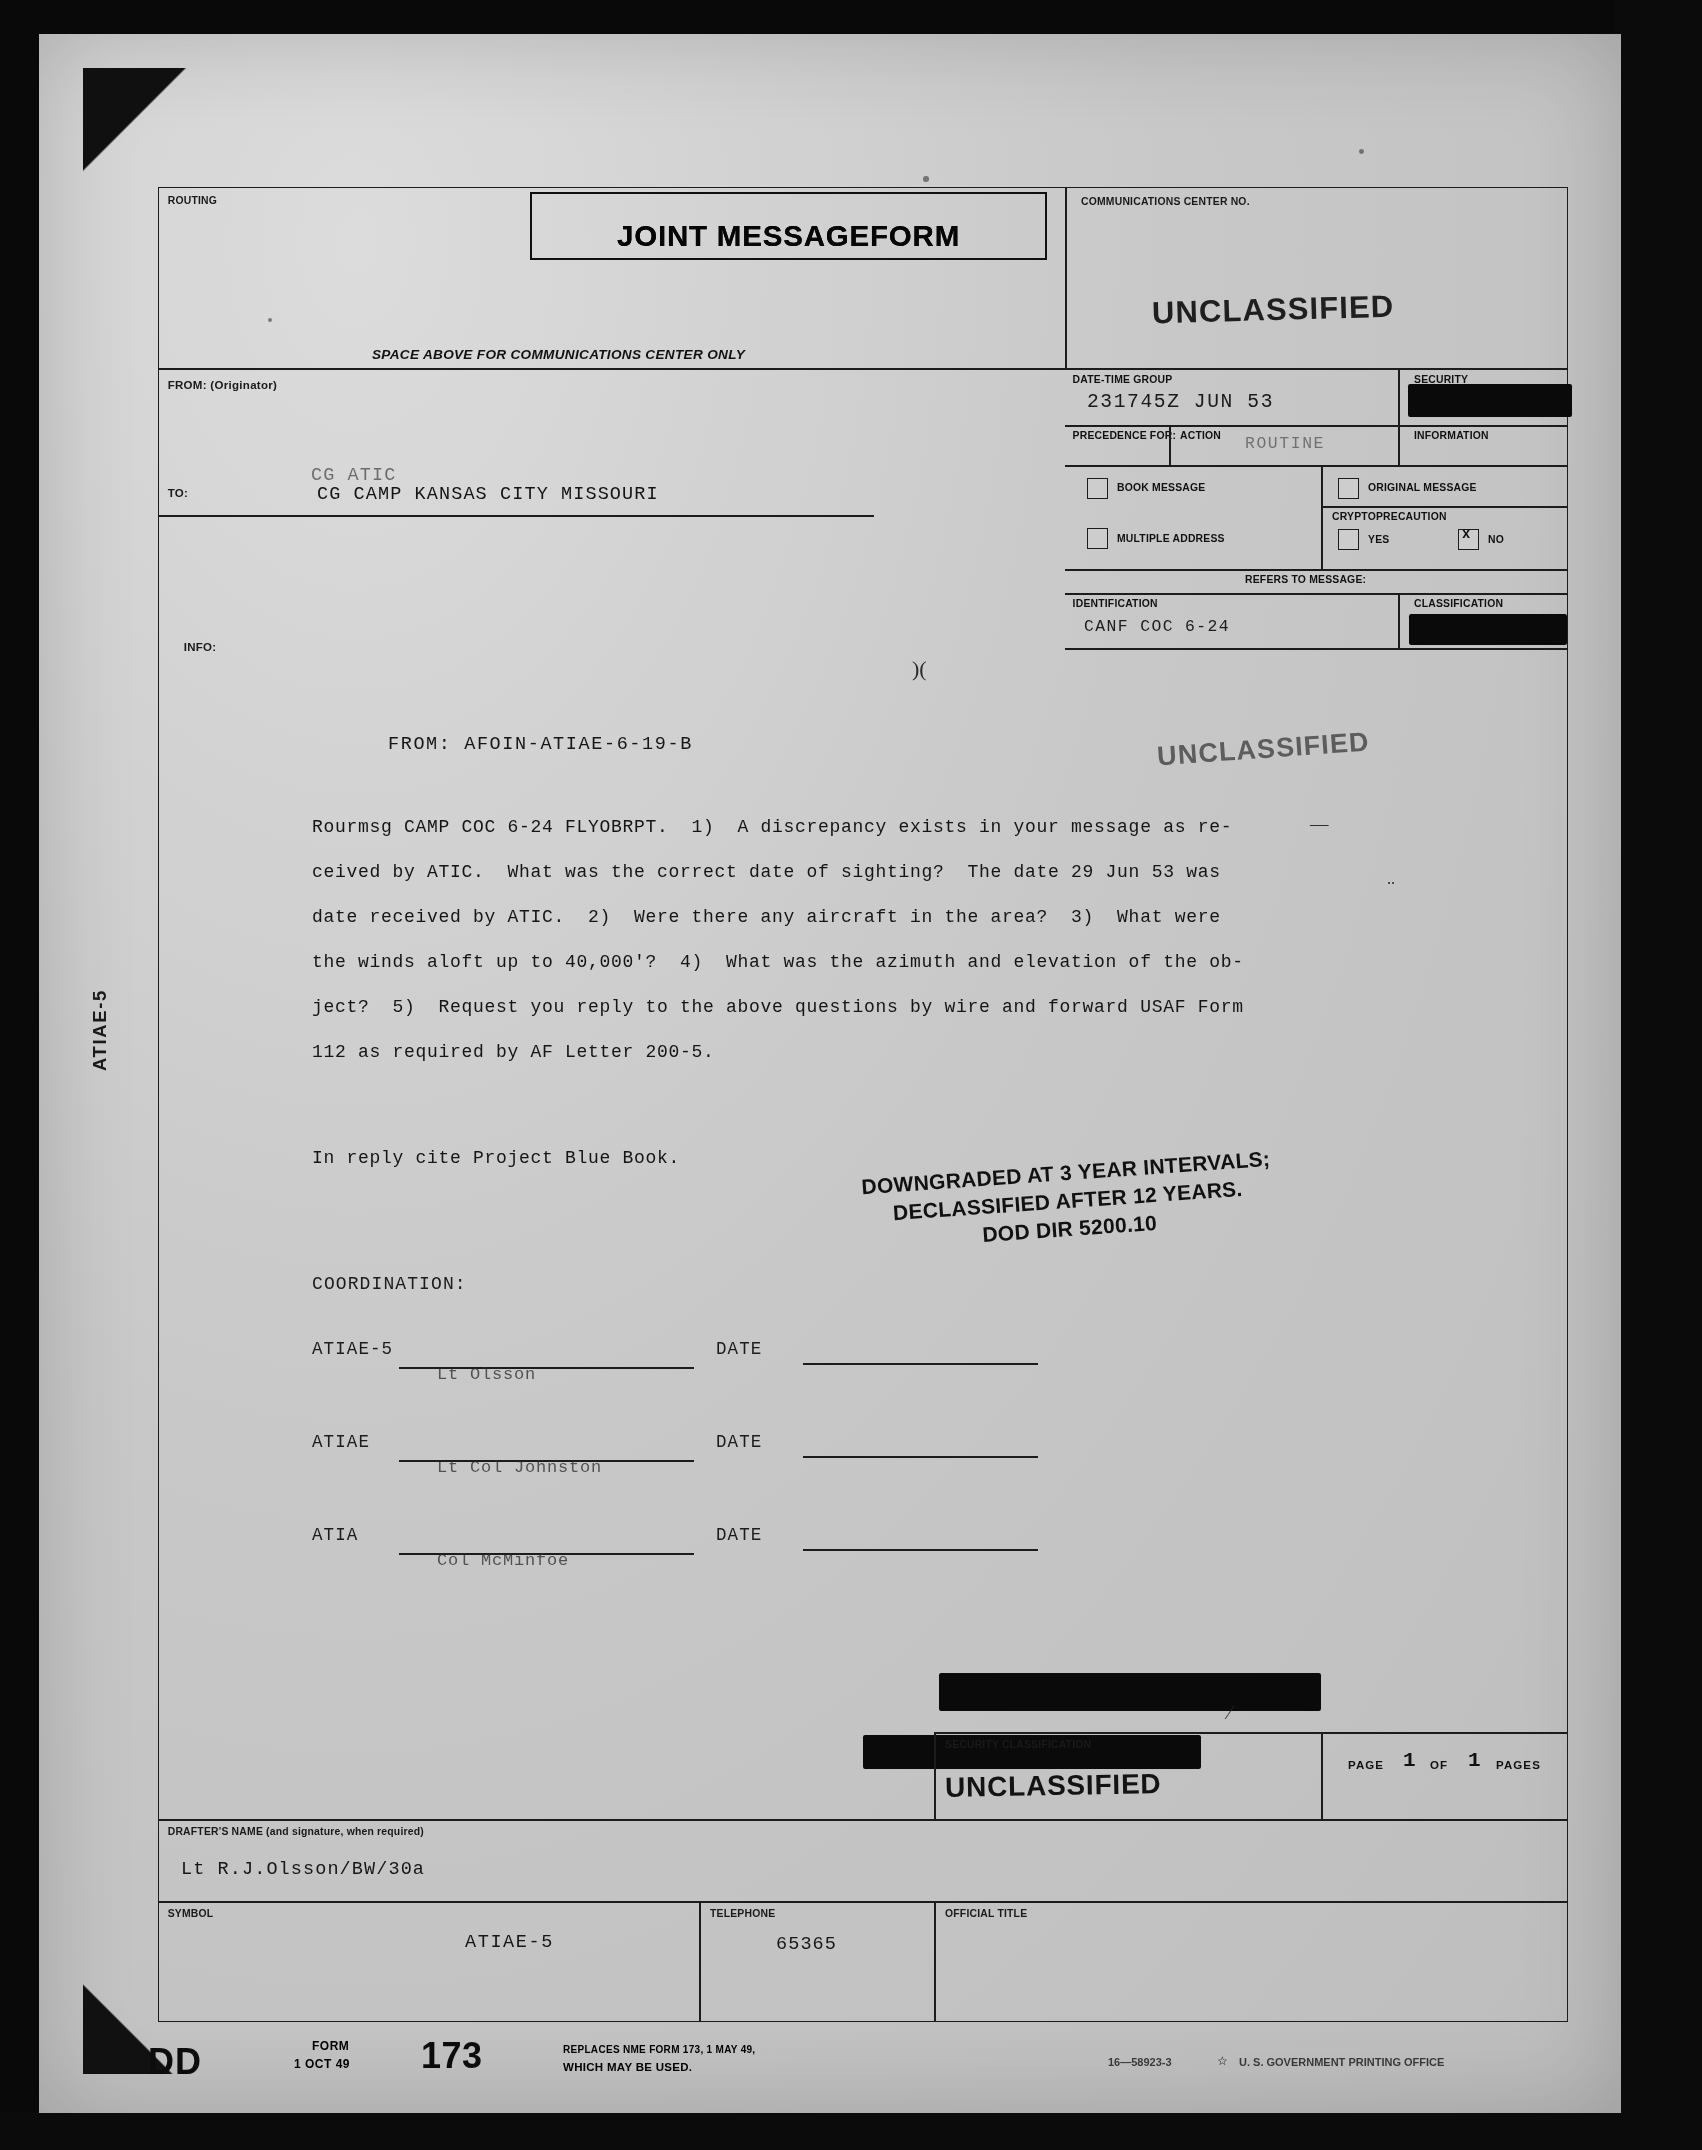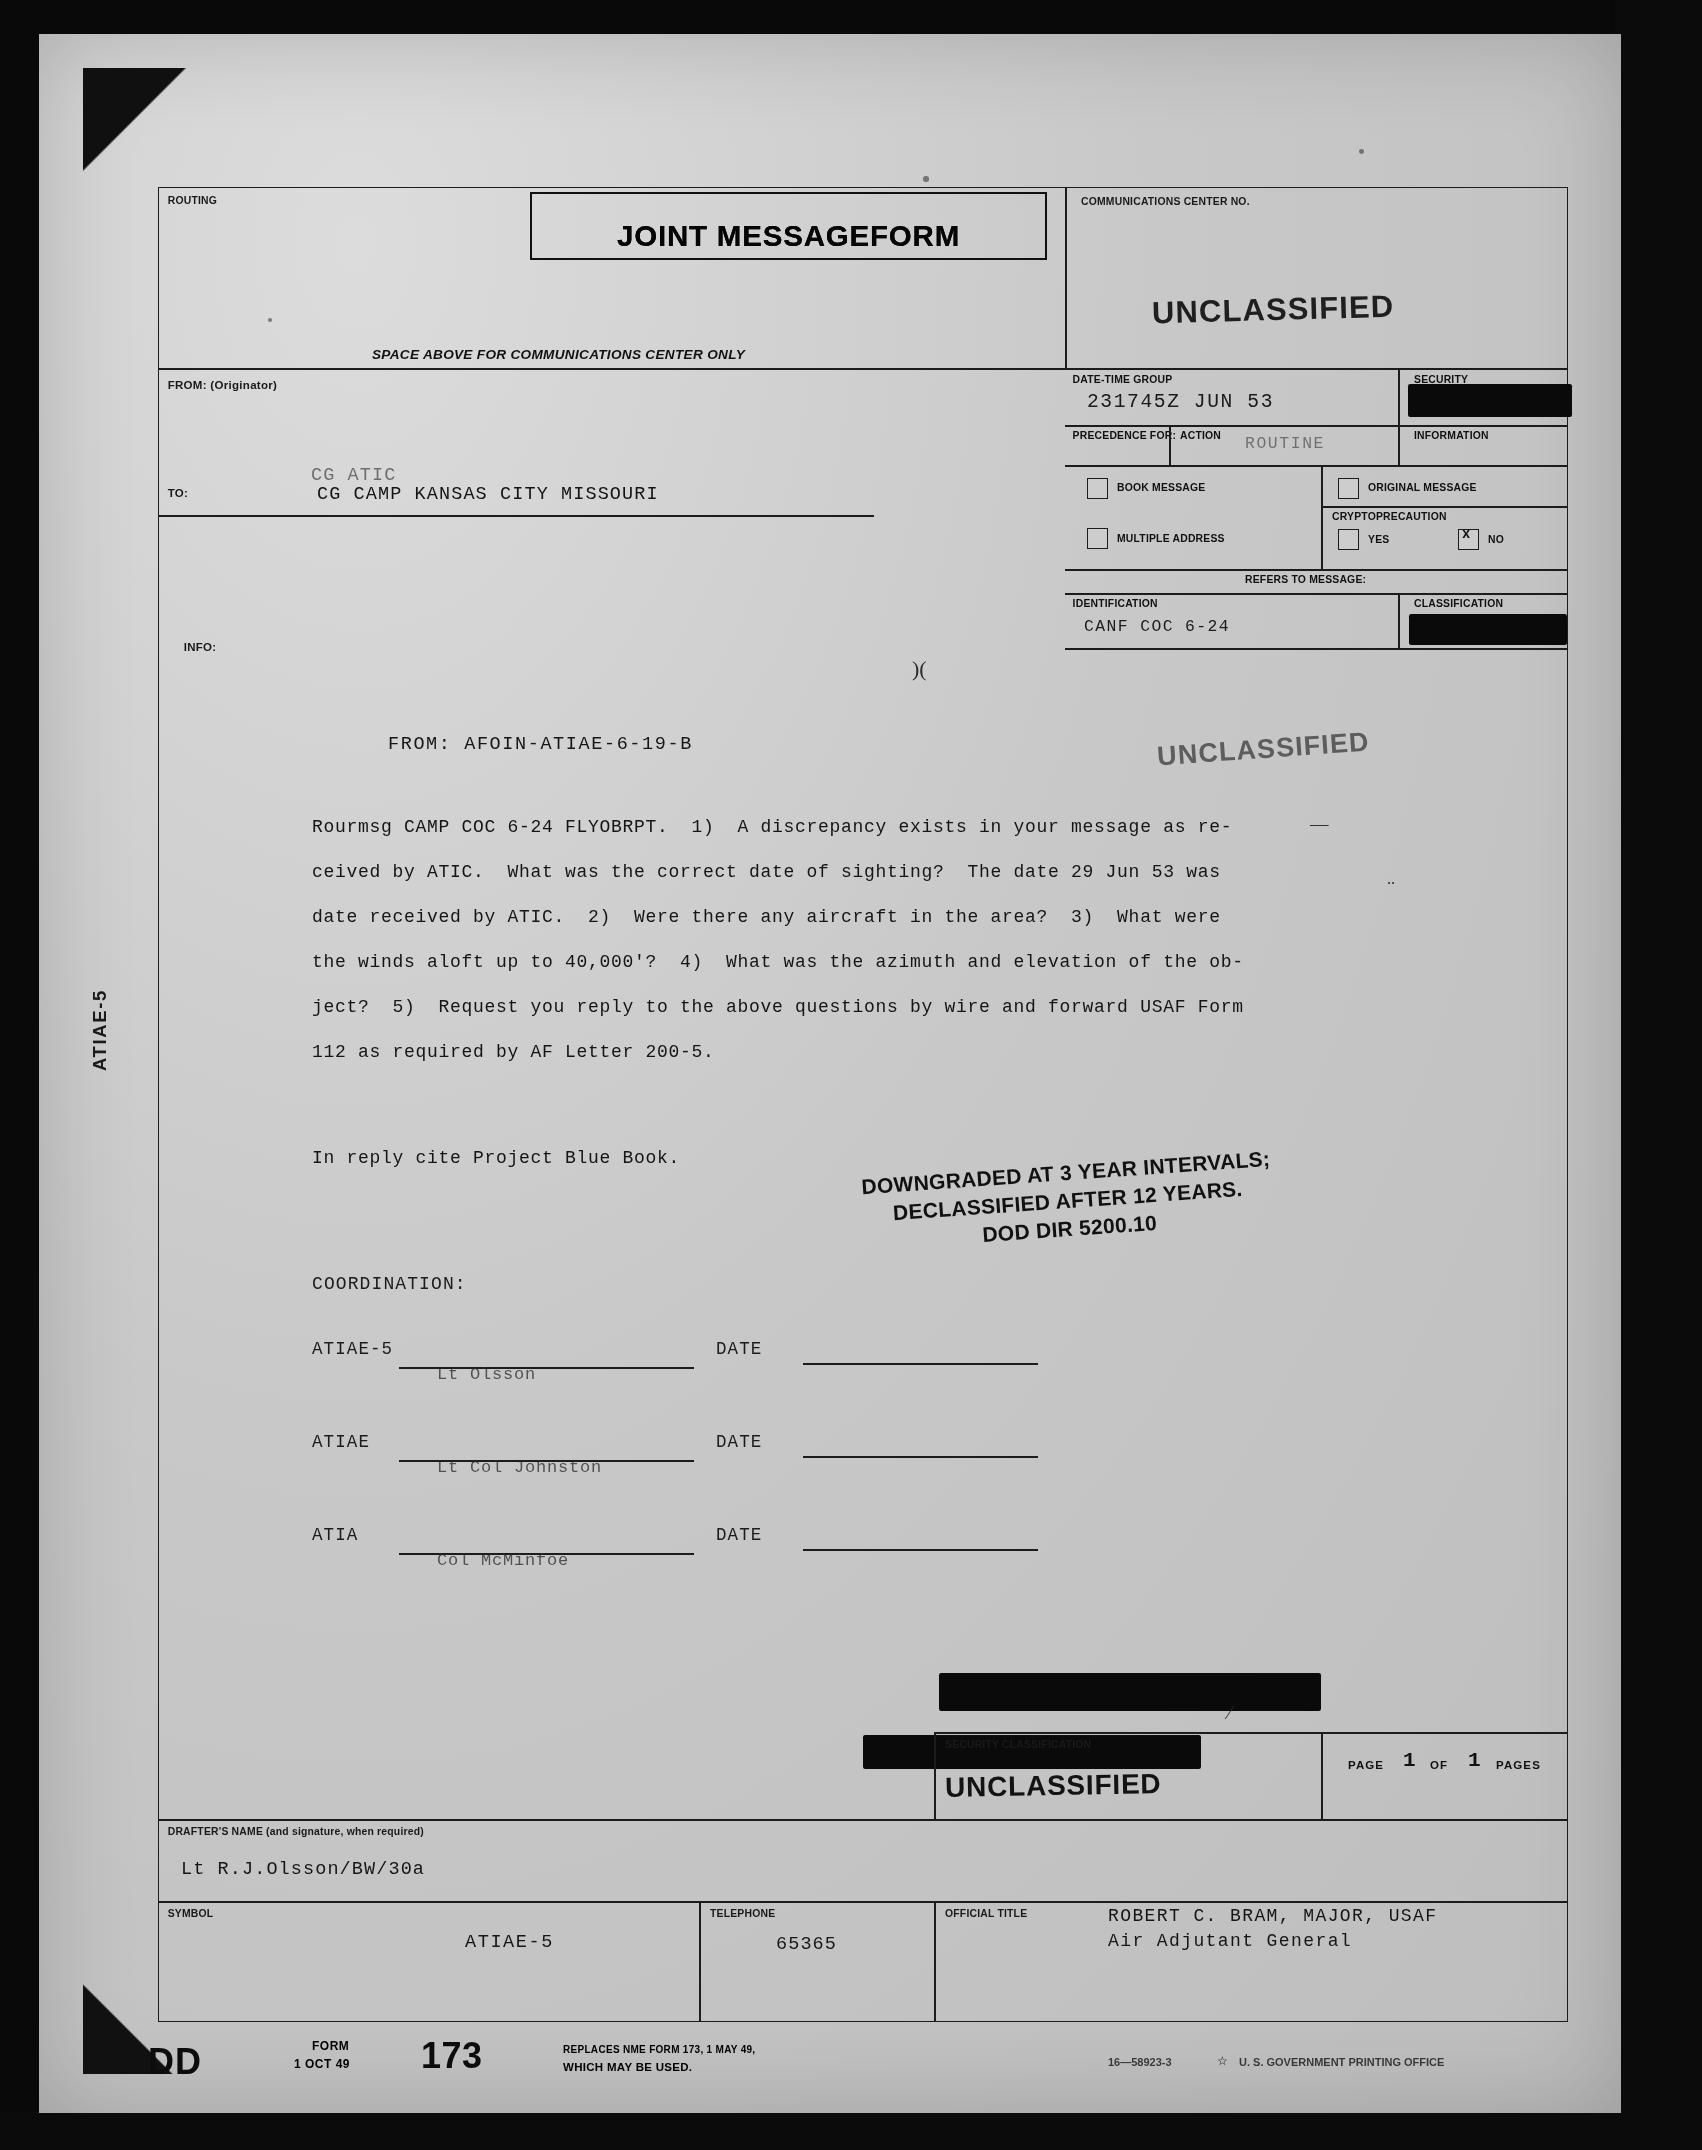--- a/index.html
+++ b/index.html
@@ -518,24 +518,20 @@
       <div id="drafter-value">Lt R.J.Olsson/BW/30a</div>
 
       <div id="hline-symbol"></div>
       <div id="vline-sym1"></div>
       <div id="vline-sym2"></div>
       <div id="symbol-label" class="lbl-sm">SYMBOL</div>
       <div id="symbol-value">ATIAE-5</div>
       <div id="tel-label" class="lbl-sm">TELEPHONE</div>
       <div id="tel-value">65365</div>
       <div id="title-label" class="lbl-sm">OFFICIAL TITLE</div>
-      <div id="title-value">
-        <div>ROBERT C. BRAM, MAJOR, USAF</div>
-        <div>Air Adjutant General</div>
-      </div>
     </div>
 
     <div id="footer">
       <span id="dd-text">DD</span>
       <span id="form-word">FORM</span>
       <span id="form-date">1 OCT 49</span>
       <span id="form-num">173</span>
       <span id="replaces-1">REPLACES NME FORM 173, 1 MAY 49,</span>
       <span id="replaces-2">WHICH MAY BE USED.</span>
       <span id="gpo-left">16—58923-3</span>

